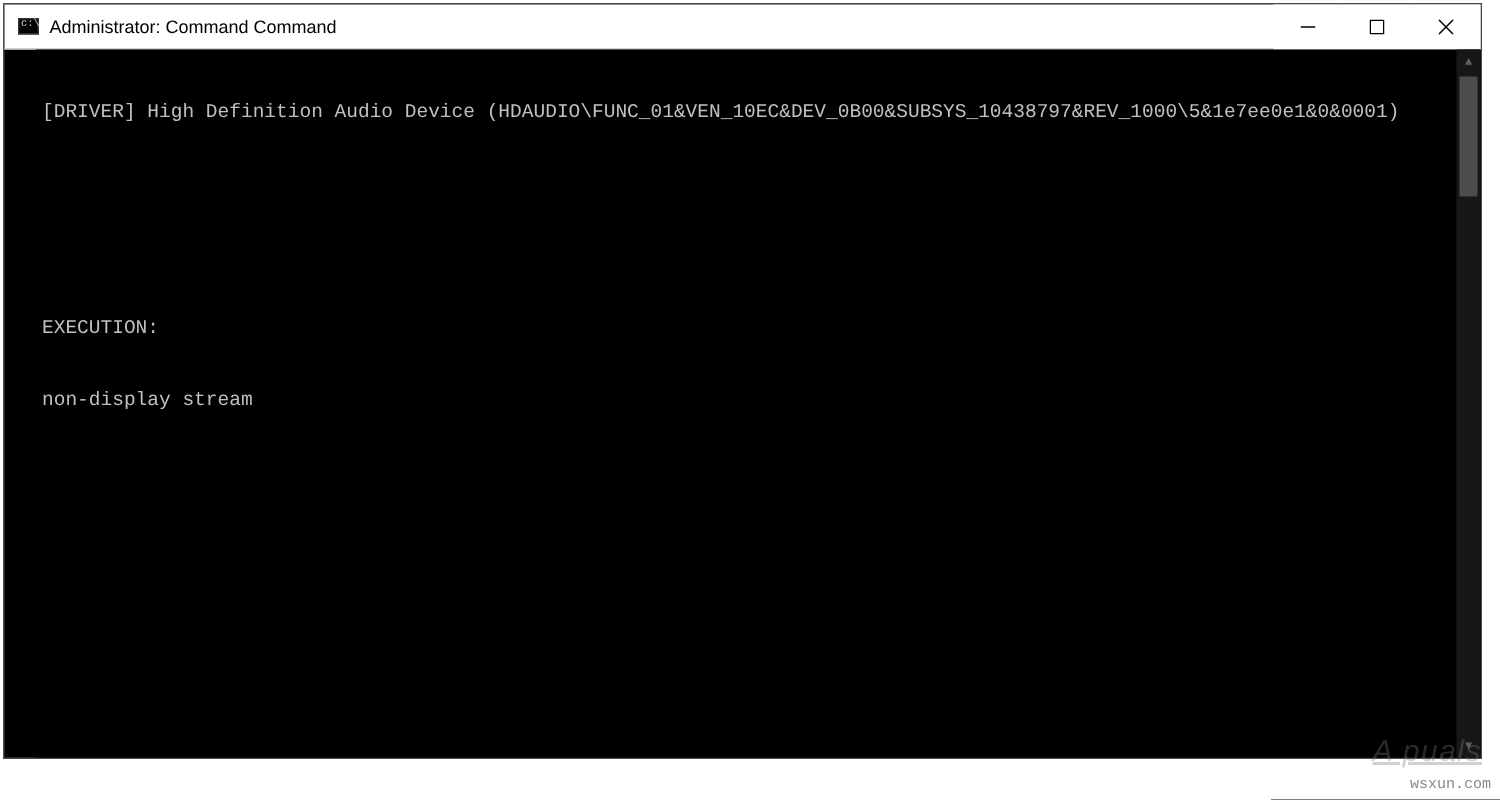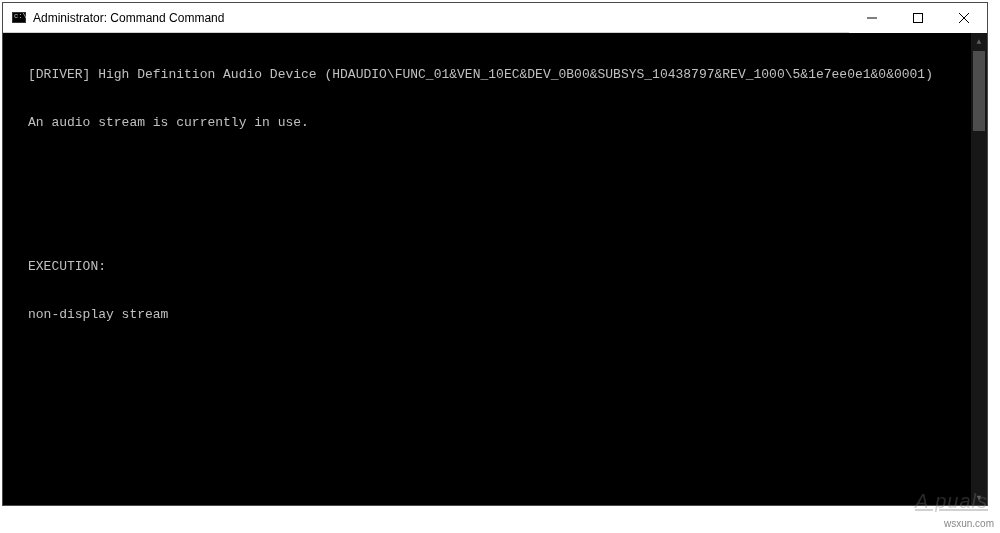--- a/index.html
+++ b/index.html
@@ -117,21 +117,21 @@
       color: rgba(120,120,120,0.35);
       font-style: italic;
       letter-spacing: 1px;
       pointer-events: none;
       text-decoration: underline;
     }
     .attribution {
       position: absolute;
       right: 6px;
       bottom: 4px;
-      font-family: Liberation Sans, sans-serif;
+      font-family: Liberation Mono, monospace;
       font-size: 10px;
       color: #888;
     }
     .cmd-icon-box {
       width: 14px;
       height: 11px;
       border: 1px solid #333;
       background: #000;
       position: relative;
       font-size: 7px;
@@ -164,21 +164,20 @@
         <svg viewBox="0 0 10 10">
             <line x1="0" y1="0" x2="10" y2="10" stroke="#000" stroke-width="1"></line>
             <line x1="10" y1="0" x2="0" y2="10" stroke="#000" stroke-width="1"></line>
           </svg>
       </div>
     </div>
   </div>
 
   <div class="terminal-content">
     <span class="terminal-line">[DRIVER] High Definition Audio Device (HDAUDIO\FUNC_01&amp;VEN_10EC&amp;DEV_0B00&amp;SUBSYS_10438797&amp;REV_1000\5&amp;1e7ee0e1&amp;0&amp;0001)</span>
-    <span class="terminal-line">An audio stream is currently in use.</span>
     <span class="terminal-line"></span>
     <span class="terminal-line"></span>
     <span class="terminal-line">EXECUTION:</span>
     <span class="terminal-line">non-display stream</span>
     <span class="terminal-line"></span>
     
     
     
     
     

